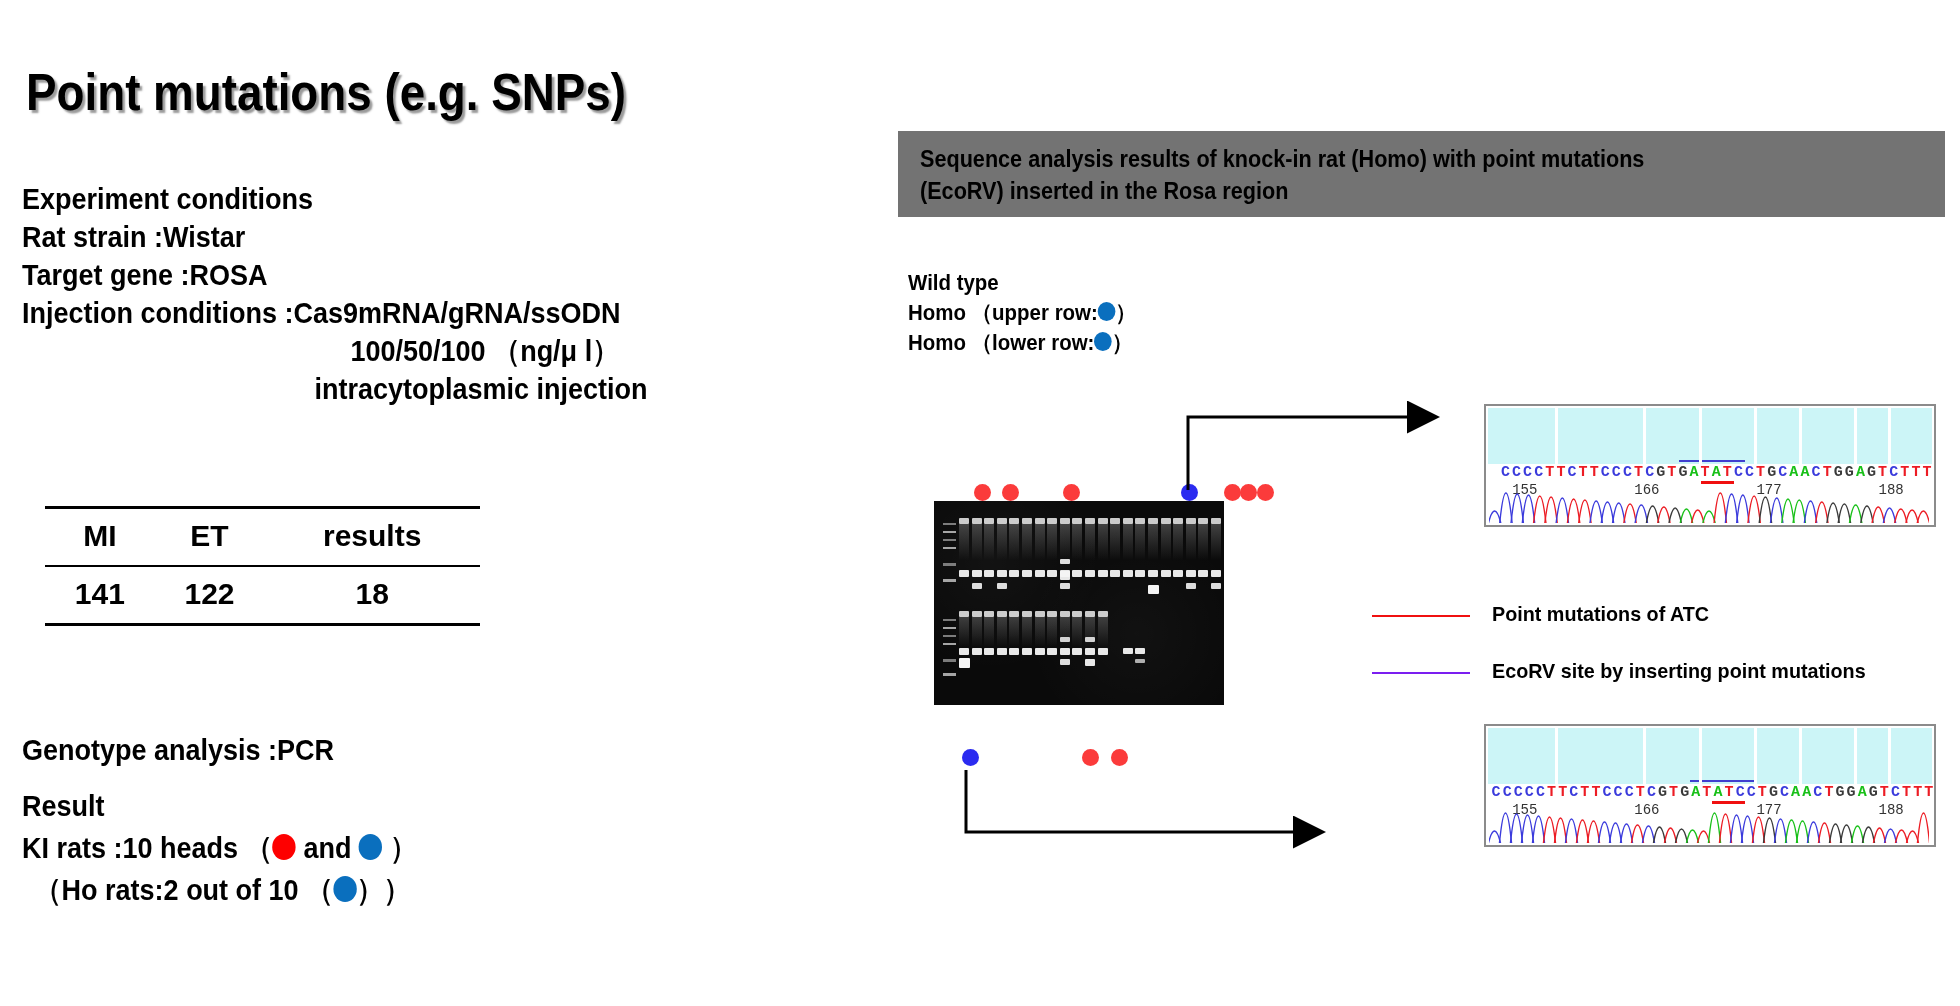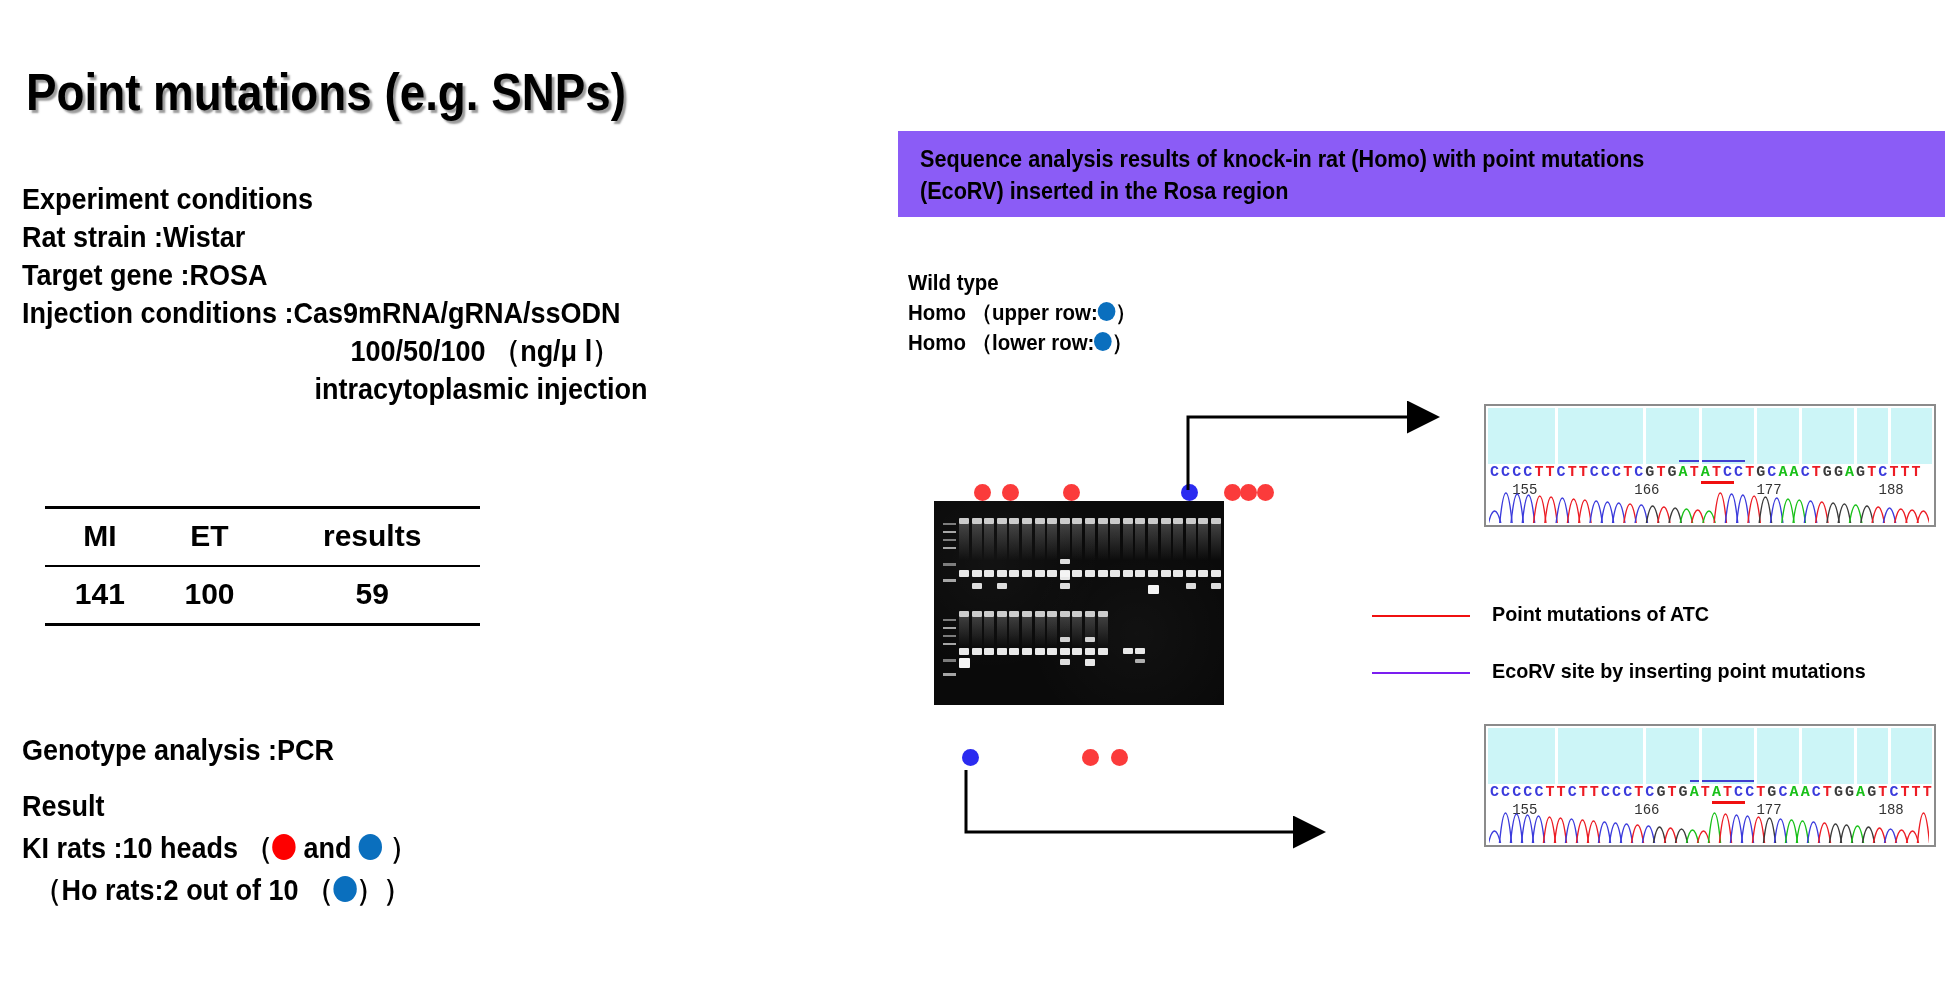--- a/index.html
+++ b/index.html
@@ -104,21 +104,21 @@
   .ladder{position:absolute;background:#d9d9d9;}
 
   .dotrow{position:absolute;}
   .gdot{position:absolute;width:17px;height:17px;border-radius:50%;}
   .gdot.r{background:#fb3b3b;}
   .gdot.b{background:#2b2bf0;}
 
   
   .chromo{
     position:absolute;width:452px;height:123px;
-    border:2px solid #8b8b8b;background:#ffffff;box-sizing:border-box;
+    border:2px solid #8b8b8b;background:#ffffff;box-sizing:border-box;text-align:right;
   }
   .chromo .band{position:absolute;left:2px;top:2px;right:2px;height:56px;background:#ccf5f7;}
   .chromo .vsep{position:absolute;top:2px;width:3px;height:56px;background:#ffffff;}
   .seqrow{
     position:absolute;left:4px;top:58px;right:2px;height:20px;
     font-family:"Liberation Mono","DejaVu Sans Mono",monospace;
     font-size:15px;font-weight:bold;letter-spacing:.5px;white-space:nowrap;
   }
   .seqrow span{display:inline-block;}
   .b-A{color:#18c018;}.b-T{color:#ec1c24;}.b-C{color:#3b3bdc;}.b-G{color:#3a3a3a;}
@@ -161,35 +161,35 @@
     <thead>
       <tr>
         <th>MI</th>
         <th>ET</th>
         <th>results</th>
       </tr>
     </thead>
     <tbody>
       <tr>
         <td>141</td>
-        <td>100</td>
-        <td>59</td>
+        <td>122</td>
+        <td>18</td>
       </tr>
     </tbody>
   </table>
 
   <div class="geno">Genotype analysis :PCR</div>
 
   <div class="result">
     <span>Result</span><br>
     <span><span>KI rats :10 heads （</span><span class="dot dot-red"></span><span> and </span><span class="dot dot-blue"></span><span> ）</span></span>
     <span class="ind"><span>（Ho rats:2 out of 10 （</span><span class="dot dot-blue"></span><span>））</span></span>
   </div>
 
-  <div class="callout" style="background: #8b5cf6;">
+  <div class="callout" style="background: #737373;">
     <div class="txt">
       <span>Sequence analysis results of knock-in rat (Homo) with point mutations</span><br>
       <span>(EcoRV) inserted in the Rosa region</span>
     </div>
   </div>
 
   <div class="legend-key">
     <span>Wild type</span><br>
     <span><span>Homo （upper row:</span><span class="dot dot-blue-sm"></span><span>）</span></span><br>
     <span><span>Homo （lower row:</span><span class="dot dot-blue-sm"></span><span>）</span></span>

